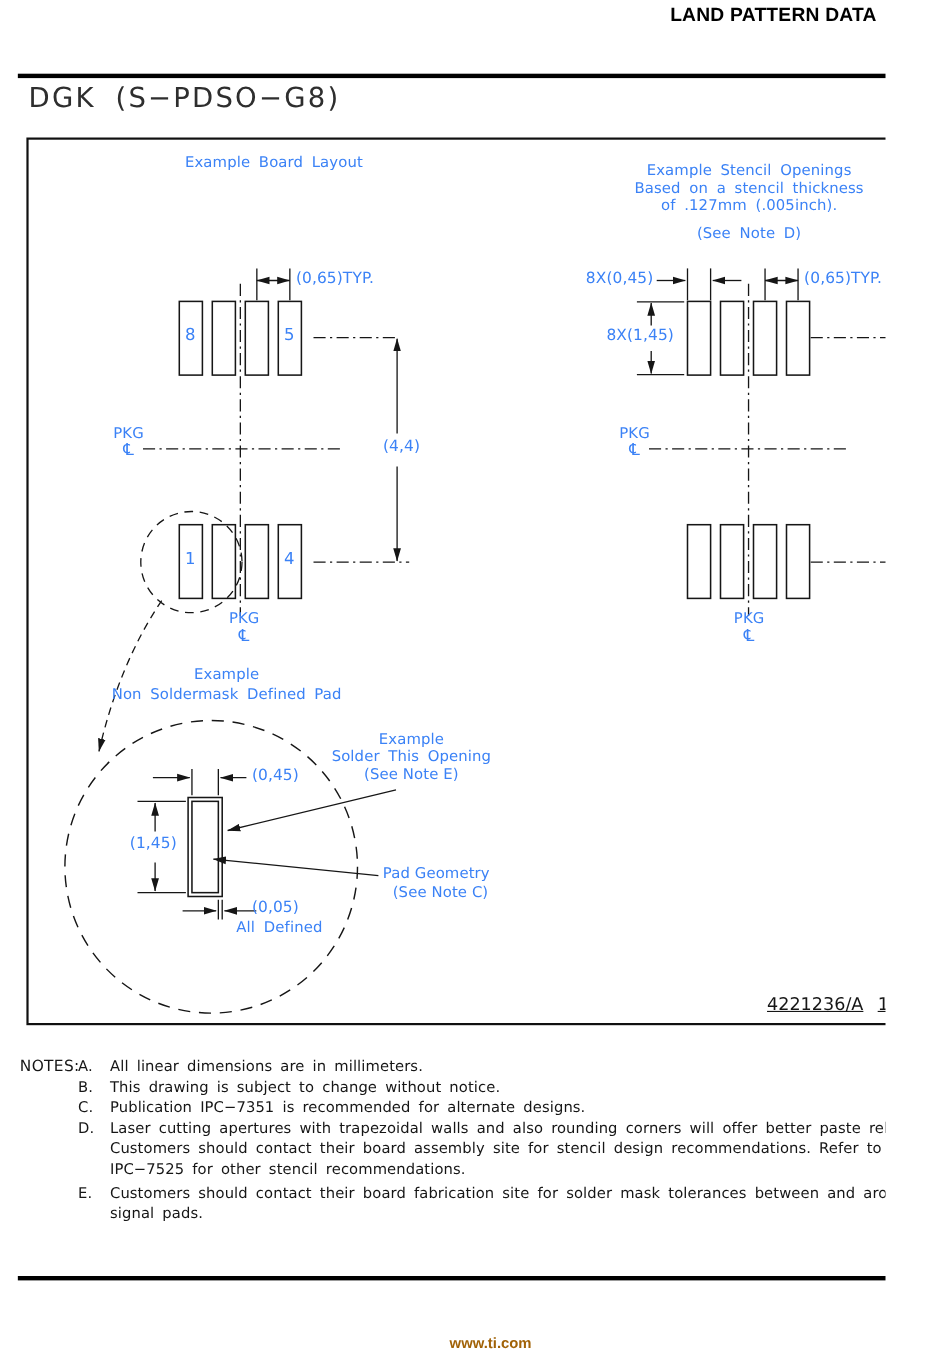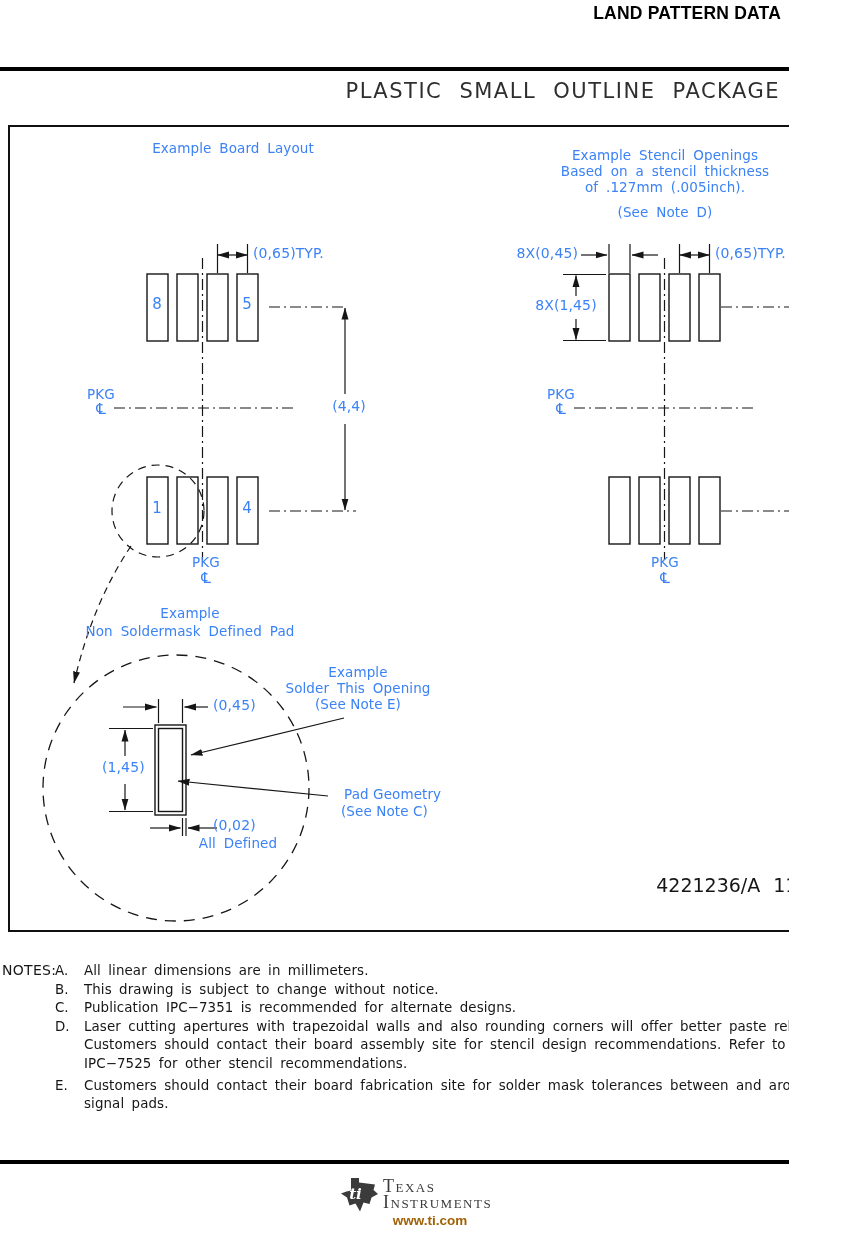--- a/index.html
+++ b/index.html
@@ -1,58 +1,58 @@
 <!DOCTYPE html>
 <html><head>
 <meta charset="utf-8">
 <style>
   html,body{margin:0;padding:0;background:#ffffff;}
   #page{position:relative;width:789px;height:1233px;background:#ffffff;overflow:hidden;
-        font-family:"DejaVu Sans",sans-serif;color:#161616;}
+        font-family:"DejaVu Sans",sans-serif;color:#161616;margin-left:16px;}
   .lbl{position:absolute;font-family:"DejaVu Sans",sans-serif;font-size:13.5px;color:#3b82f6;
        white-space:nowrap;line-height:1.12;letter-spacing:0.1px;}
   .c{transform:translateX(-50%);}
   .r{transform:translateX(-100%);}
   .ws{word-spacing:3.5px;}
   .dim{font-size:14px;}
   .pn{font-size:15px;}
   .clsym{font-size:15px;}
   .kicker{position:absolute;top:3px;right:8px;font-family:"Liberation Sans",sans-serif;
           font-weight:bold;font-size:17.5px;letter-spacing:0.2px;color:#000;}
   .rule{position:absolute;left:0;width:855px;height:4px;background:#000;}
   .pkgcode{position:absolute;left:10px;top:74px;font-size:25px;color:#2e2e2e;
            letter-spacing:2px;word-spacing:8px;}
   .pkgname{position:absolute;right:9px;top:79px;font-size:21px;color:#2e2e2e;
            letter-spacing:1.5px;word-spacing:9px;}
   #frame{position:absolute;left:8px;top:125px;width:838px;height:807px;
          border:2px solid #101010;box-sizing:border-box;}
   #linework{position:absolute;left:0;top:0;}
-  .titleblock{position:absolute;left:818px;top:747px;transform:translateX(-100%);
-              display:flex;gap:13px;font-size:19px;white-space:nowrap;}
+  .titleblock{position:absolute;left:818px;top:776px;transform:translateX(-100%);
+              display:flex;gap:13px;font-size:16px;white-space:nowrap;text-decoration:underline;}
   .notes-head{position:absolute;left:2px;top:962px;font-size:14px;letter-spacing:0.3px;}
   .notes{position:absolute;left:55px;top:962px;width:794px;}
   .note-row{display:flex;font-size:13.4px;line-height:18.6px;}
   .note-row.gap{margin-top:3px;}
   .note-letter{width:29px;flex:0 0 29px;}
   .note-text{flex:1;word-spacing:3px;letter-spacing:0.1px;}
   .footer-logo{position:absolute;left:341px;top:1178px;display:flex;align-items:flex-start;}
   .brand{margin-left:5px;color:#3b3b3b;font-family:"Liberation Serif","DejaVu Serif",serif;}
   .brand-top{font-size:18px;font-variant:small-caps;letter-spacing:1.5px;line-height:16px;}
   .brand-bottom{font-size:18px;font-variant:small-caps;letter-spacing:1.5px;line-height:16px;}
   .url{position:absolute;left:430px;top:1213px;transform:translateX(-50%);
        font-family:"Liberation Sans",sans-serif;font-weight:bold;font-size:13.5px;color:#a16207;}
 </style>
 </head>
 <body>
 
 <div id="page">
 
   <div class="kicker">LAND PATTERN DATA</div>
   <div class="rule" style="top:67px"></div>
-  <div class="pkgname">PLASTIC SMALL OUTLINE PACKAGE</div>
+  <div class="pkgcode">DGK (S−PDSO−G8)</div>
 
   <div id="frame">
 
     <svg id="linework" width="834" height="803" viewBox="0 0 834 803">
       <defs>
         <marker id="ah" markerUnits="userSpaceOnUse" markerWidth="12" markerHeight="9" viewBox="0 0 12 9" refX="11.5" refY="4.5" orient="auto-start-reverse">
           <path d="M0,1 L12,4.5 L0,8 Z" fill="#161616" stroke="none"></path>
         </marker>
       </defs>
 
@@ -159,26 +159,26 @@
     <div class="lbl dim c" style="left:801px;top:272px">(4,4)</div>
     <div class="lbl" style="left:537px;top:260px">PKG</div>
     <div class="lbl clsym c" style="left:551px;top:274px">℄</div>
     <div class="lbl c" style="left:655px;top:428px">PKG</div>
     <div class="lbl clsym c" style="left:655px;top:443px">℄</div>
 
     <div class="lbl c" style="left:180px;top:479px">Example</div>
     <div class="lbl ws c" style="left:180px;top:497px">Non Soldermask Defined Pad</div>
     <div class="lbl dim" style="left:203px;top:571px">(0,45)</div>
     <div class="lbl dim" style="left:92px;top:633px">(1,45)</div>
-    <div class="lbl dim" style="left:203px;top:691px">(0,02)</div>
+    <div class="lbl dim" style="left:203px;top:691px">(0,05)</div>
     <div class="lbl ws c" style="left:228px;top:709px">All Defined</div>
     <div class="lbl c" style="left:348px;top:538px">Example</div>
     <div class="lbl ws c" style="left:348px;top:554px">Solder This Opening</div>
     <div class="lbl c" style="left:348px;top:570px">(See Note E)</div>
-    <div class="lbl" style="left:334px;top:660px">Pad Geometry</div>
+    <div class="lbl" style="left:322px;top:660px">Pad Geometry</div>
     <div class="lbl" style="left:331px;top:677px">(See Note C)</div>
 
     <div class="titleblock">
       <span>4221236/A</span>
       <span>11/13</span>
     </div>
   </div>
 
   <div class="notes-head">NOTES:</div>
   <div class="notes">
@@ -198,25 +198,15 @@
       <span class="note-letter">D.</span>
       <span class="note-text">Laser cutting apertures with trapezoidal walls and also rounding corners will offer better paste release. Customers should contact their board assembly site for stencil design recommendations. Refer to IPC−7525 for other stencil recommendations.</span>
     </div>
     <div class="note-row gap">
       <span class="note-letter">E.</span>
       <span class="note-text">Customers should contact their board fabrication site for solder mask tolerances between and around signal pads.</span>
     </div>
   </div>
 
   <div class="rule" style="top:1160px;height:4px"></div>
-  <div class="footer-logo">
-    <svg width="37" height="34" viewBox="0 0 37 34">
-      <path d="M10,0 L18,0 L18,4.5 L34,6.5 L32.5,12 L37,16 L30.5,19.5 L28.5,26 L22.5,24.5 L19,33.5 L14.5,25.5 L8.5,27.5 L6,19.5 L0,15.5 L5.5,13.5 L10,12.5 Z" fill="#3b3b3b" stroke="none"></path>
-      <text x="14.5" y="21" fill="#ffffff" font-size="15" font-style="italic" font-weight="bold" font-family="DejaVu Serif, serif" text-anchor="middle">ti</text>
-    </svg>
-    <div class="brand">
-      <div class="brand-top">Texas</div>
-      <div class="brand-bottom">Instruments</div>
-    </div>
-  </div>
   <div class="url">www.ti.com</div>
 
 </div>
 
 </body></html>

